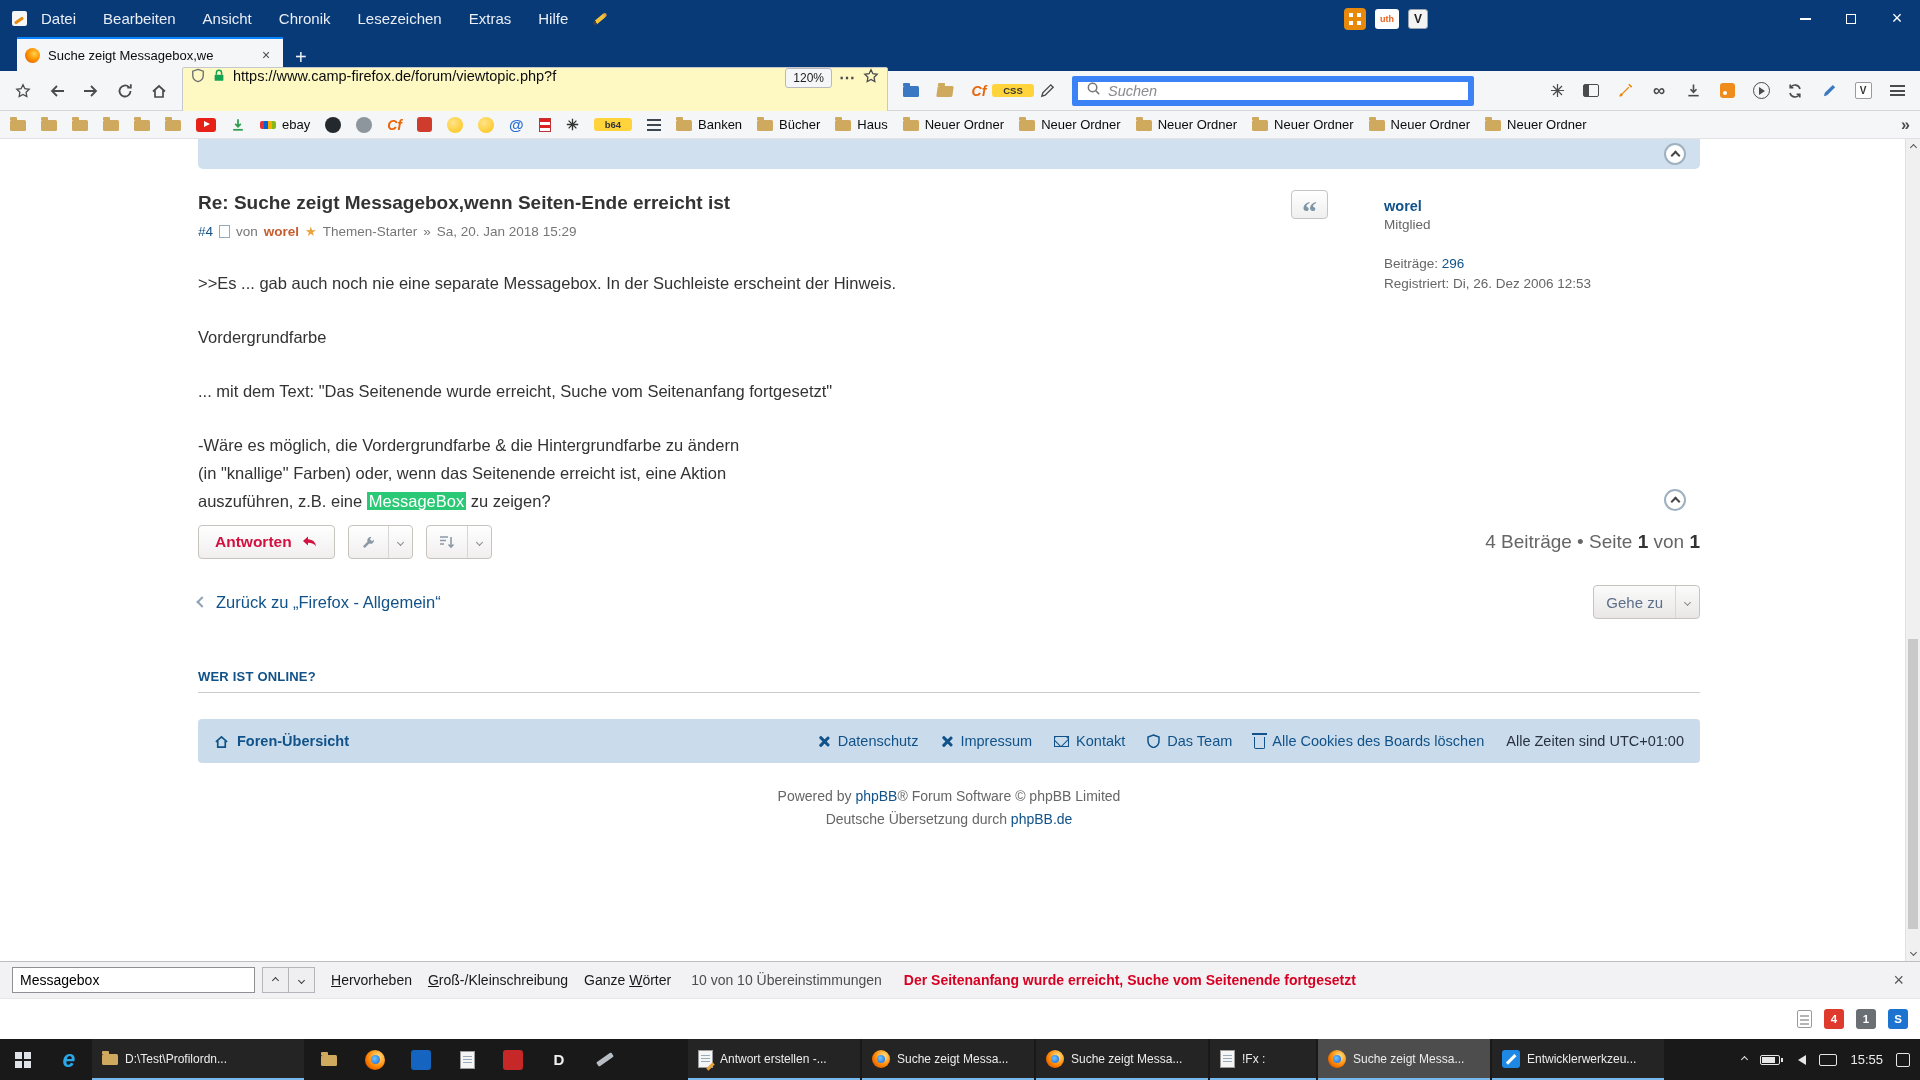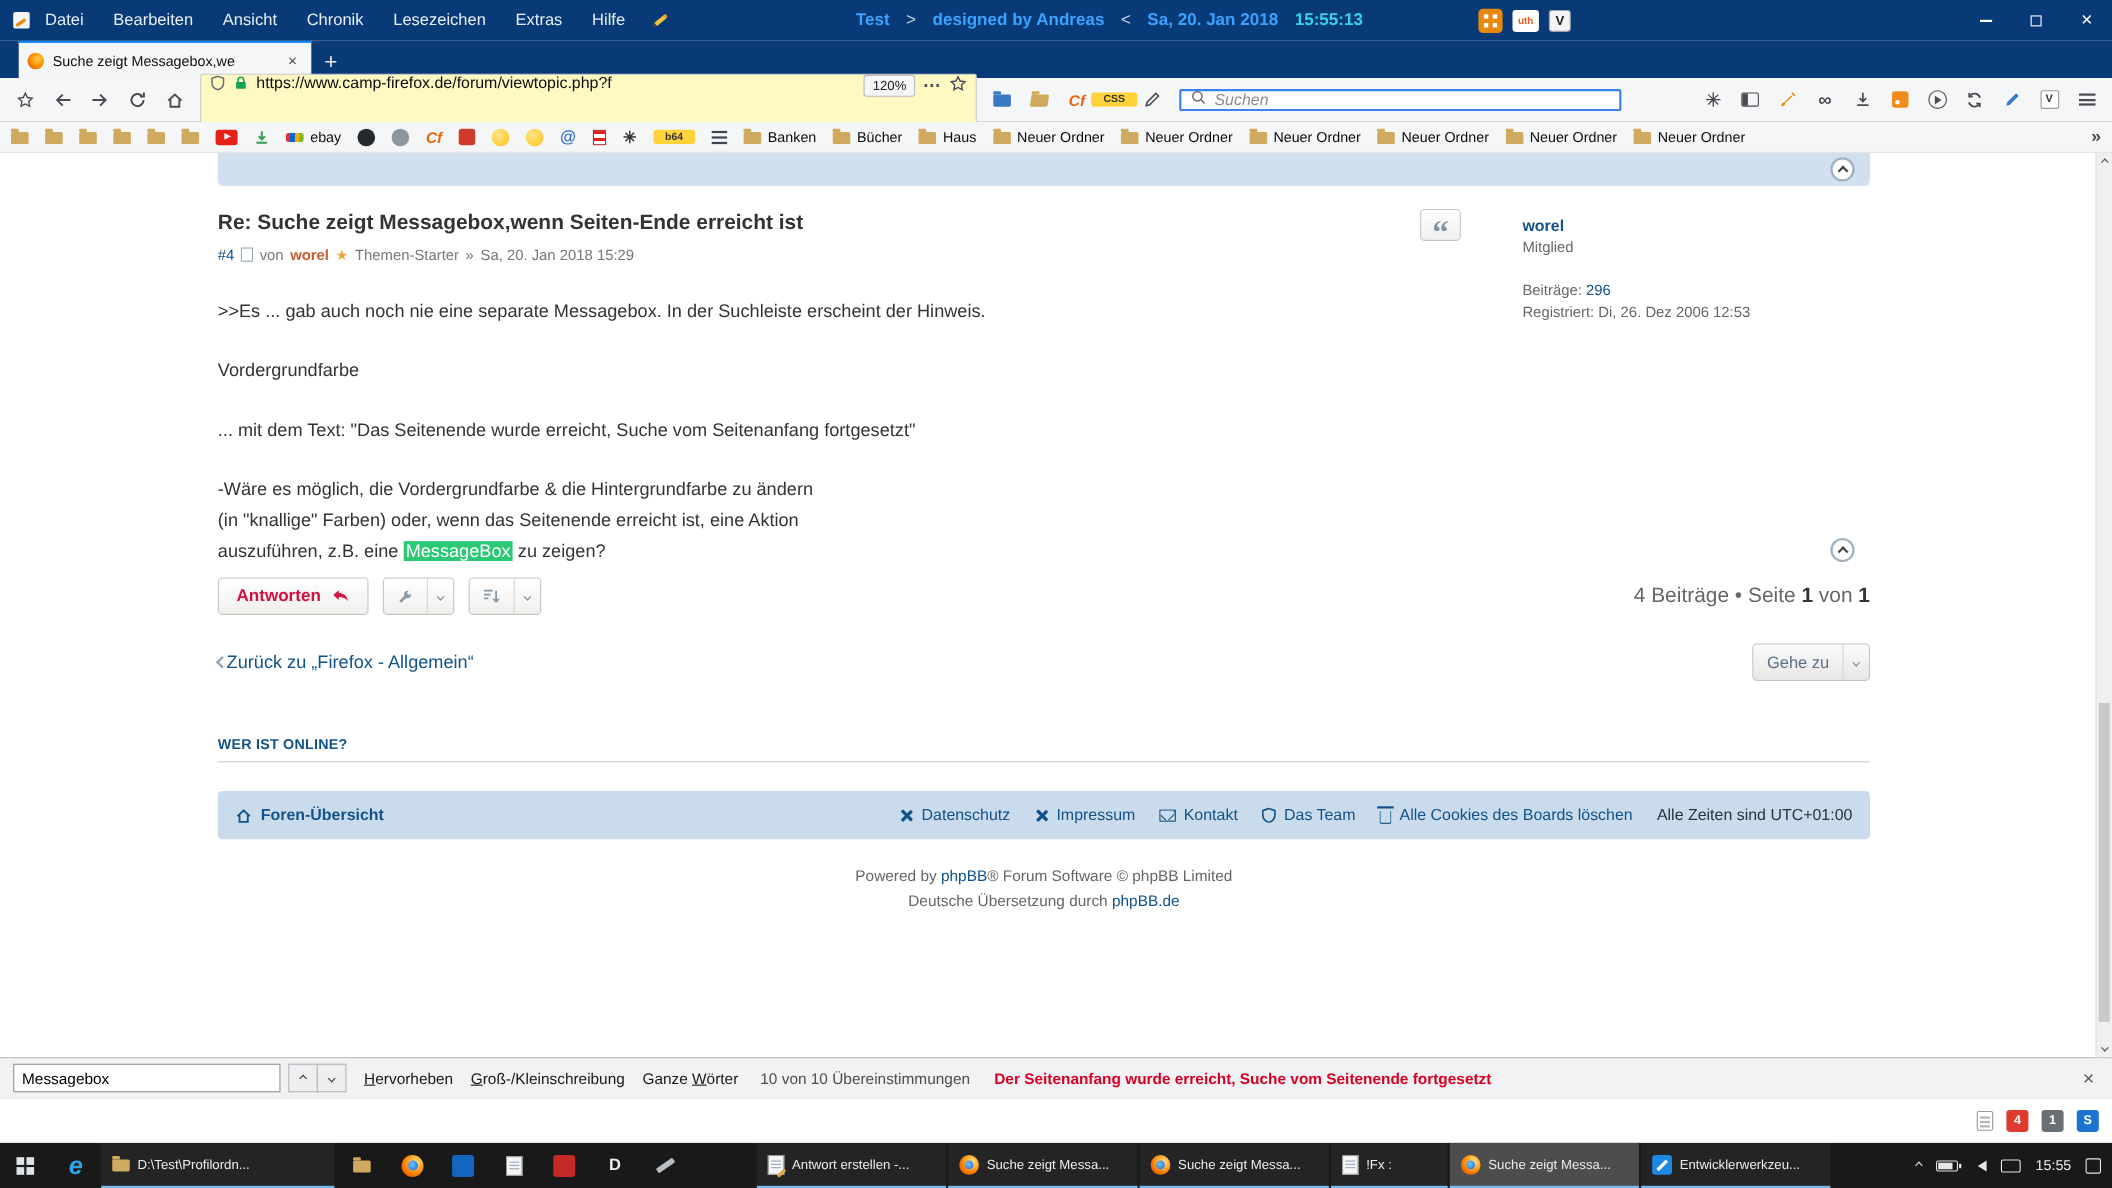--- a/index.html
+++ b/index.html
@@ -48,21 +48,21 @@
 
   
   .navbar{height:40px;background:#f5f6f7;border-bottom:1px solid #d6d6da;display:flex;
     align-items:center;padding:0 8px;gap:4px;flex:0 0 auto}
   .nbtn{width:30px;height:30px;display:flex;align-items:center;justify-content:center;flex:0 0 auto}
   .urlbar{flex:0 1 706px;height:48px;background:#fef9c3;border:1px solid #c7c7cd;border-radius:2px;
     display:flex;align-items:flex-start;padding:0 8px;gap:7px;margin:0 4px;min-width:300px}
   .url-text{flex:1;font-size:14.5px;color:#0c0c0d;white-space:nowrap;overflow:hidden}
   .zoom-pill{border:1px solid #b8b8bd;background:#f5f6f7;border-radius:3px;font-size:12px;color:#222;padding:2px 7px;white-space:nowrap}
   .dots{font-size:16px;color:#4a4a4f;letter-spacing:1px;font-weight:bold}
-  .searchbar{flex:0 1 402px;height:20px;background:#fff;border:2px solid #3b82f6;border-radius:2px;
+  .searchbar{flex:0 1 402px;height:30px;background:#fff;border:6px solid #3b82f6;border-radius:2px;
     display:flex;align-items:center;padding:0 8px;gap:7px;margin:0 6px;min-width:200px}
   .searchbar input{border:0;outline:0;flex:1;font-size:14.5px;color:#333;background:transparent;font-family:inherit;min-width:40px}
   .searchbar input::placeholder{font-style:italic;color:#8a8a8e}
   .cf-logo{font-weight:bold;font-style:italic;font-size:14px;color:#e8650a}
   .cssbadge,.b64badge{background:#ffd43b;border-radius:3px;padding:1px 11px;font-size:9.5px;font-weight:bold;color:#333}
   .sbico{width:16px;height:13px;border:1.6px solid #4a4a4f;border-radius:2px;position:relative}
   .sbico::before{content:"";position:absolute;left:0;top:0;bottom:0;width:5px;background:#4a4a4f}
   .inf{font-size:17px;color:#4a4a4f;font-weight:bold;line-height:1}
   .rssico{width:15px;height:15px;background:#f08c1c;border-radius:3px;position:relative}
   .rssico::after{content:"";position:absolute;left:3px;bottom:3px;width:4px;height:4px;background:#fff;border-radius:50%}
@@ -135,21 +135,21 @@
   .btn{height:34px;border:1px solid #c7c3bf;border-radius:4px;background:linear-gradient(#fff,#f1efee);
     display:flex;align-items:center;font-family:inherit;cursor:default}
   .btn-reply{padding:0 16px;gap:9px;color:#d31141;font-weight:bold;font-size:15.5px}
   .btn-tool{margin-left:13px;padding:0}
   .btn-seg{padding:0 12px;display:flex;align-items:center;height:100%;gap:6px;font-size:15px;color:#5b6f8a}
   .btn-caret{border-left:1px solid #d8d5d2;padding:0 9px;height:100%;display:flex;align-items:center}
   .pagination{margin-left:auto;font-size:19px;color:#666}
   .pagination b{color:#333}
 
   .back-row{display:flex;align-items:center;justify-content:space-between;margin-top:26px}
-  .back-link{display:flex;align-items:center;color:#105289;font-size:16.5px;text-decoration:none}
+  .back-link{display:flex;align-items:center;gap:10px;color:#105289;font-size:16.5px;text-decoration:none}
   .goto-btn{height:34px;border:1px solid #c7c3bf;border-radius:4px;background:linear-gradient(#fbfbfb,#e9e7e6);
     display:flex;align-items:center}
 
   .online{margin-top:50px}
   .online-h{font-size:13px;font-weight:bold;color:#105289;letter-spacing:.2px}
   .online hr{border:0;border-top:1px solid #ccc;margin:8px 0 14px}
   .online-line{font-size:16px;color:#333}
 
   .footer-nav{margin-top:26px;height:44px;background:#cadceb;border-radius:4px;display:flex;
     align-items:center;padding:0 16px;font-size:14.5px;color:#105289}
@@ -261,28 +261,20 @@
     <nav class="menus">
       <span class="menu">Datei</span>
       <span class="menu">Bearbeiten</span>
       <span class="menu">Ansicht</span>
       <span class="menu">Chronik</span>
       <span class="menu">Lesezeichen</span>
       <span class="menu">Extras</span>
       <span class="menu">Hilfe</span>
     </nav>
     <span class="pencil-ico"></span>
-    <div class="tb-title">
-      <span class="tt-blue">Test</span>
-      <span class="tt-sep">&gt;</span>
-      <span class="tt-blue">designed by Andreas</span>
-      <span class="tt-sep">&lt;</span>
-      <span class="tt-blue">Sa, 20. Jan 2018</span>
-      <span class="tt-time">15:55:13</span>
-    </div>
     <div class="tb-badges">
       <span class="badge-grid">
           <i></i>
         </span>
       <span class="badge-uth">uth</span>
       <span class="badge-v">V</span>
     </div>
     <div class="win-controls">
       <span class="wc wc-min">
           <i></i>

